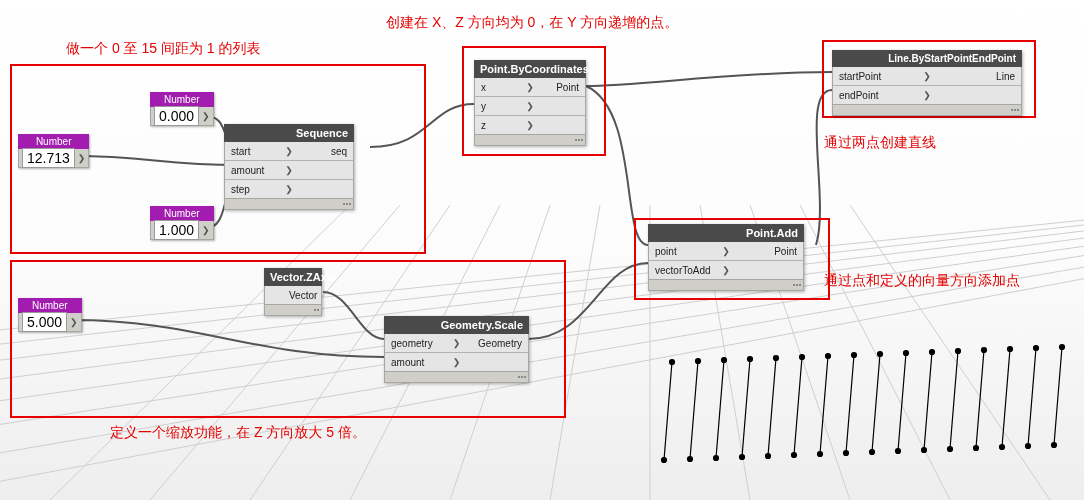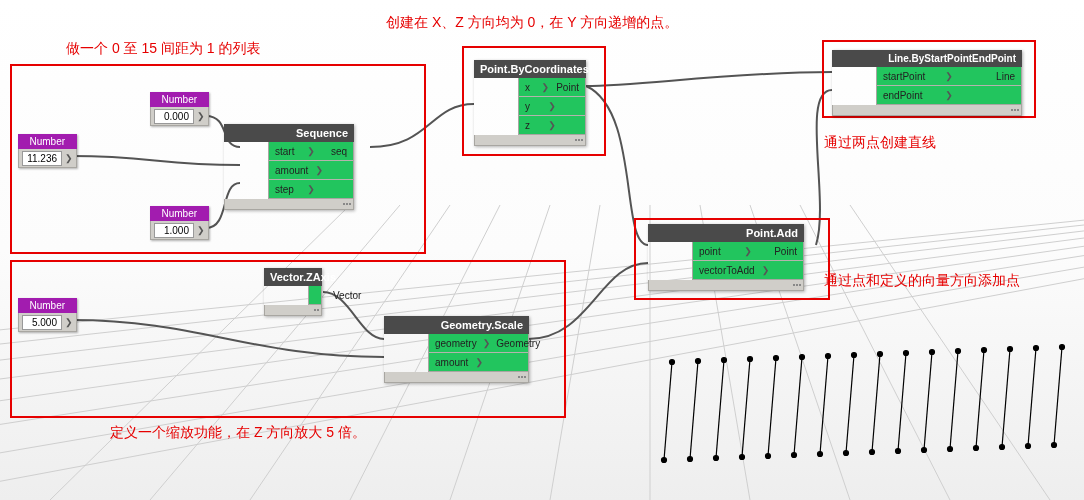--- a/index.html
+++ b/index.html
@@ -6,33 +6,33 @@
   #canvas { position:relative; width:1084px; height:500px; }
   svg.bg { position:absolute; left:0; top:0; }
   svg.wires { position:absolute; left:0; top:0; pointer-events:none; }
   svg.lines3d { position:absolute; left:0; top:0; pointer-events:none; }
 
   .anno { position:absolute; color:#e60000; font-size:14px; white-space:nowrap; }
   .redbox { position:absolute; border:2px solid #e60000; pointer-events:none; }
 
   .node { position:absolute; box-shadow:1px 1px 3px rgba(0,0,0,.3); }
   .node .title { background:#4a4a4a; color:#fff; font-size:11px; font-weight:bold; padding:3px 6px; text-align:right; white-space:nowrap; }
-  .node .body { background:#22c55e; border:1px solid #a8a6a1; border-top:none;margin-left:44px; }
+  .node .body { background:#e5e5e5; border:1px solid #a8a6a1; border-top:none; }
   .row { display:flex; align-items:center; height:18px; font-size:10px; color:#222; }
   .row .lab { padding:0 6px; flex:1; white-space:nowrap; }
   .row .out { text-align:right; padding-right:6px; }
   .chev { display:inline-block; width:10px; text-align:center; color:#555; font-size:9px; }
   .sep { height:1px; background:#b5b3ad; }
   .footer { height:10px; background:#d0cec9; border:1px solid #a8a6a1; border-top:none; display:flex; justify-content:flex-end; align-items:center; padding-right:2px; }
   .footer .dot { width:2px; height:2px; background:#888; margin-left:1px; }
 
   .numnode { position:absolute; box-shadow:1px 1px 2px rgba(0,0,0,.3); }
   .numnode .ntitle { background:#a21caf; color:#fff; font-size:10px; padding:2px 5px; text-align:center; }
   .numnode .nbody { display:flex; align-items:center; background:#d0cec9; border:1px solid #a8a6a1; border-top:none; height:18px; }
-  .numnode .nval { background:#fff; border:1px solid #999; font-size:10px; padding:1px 4px; margin:0 3px; min-width:30px; text-align:right; }
+  .numnode .nval { background:#fff; border:1px solid #999; font-size:14px; padding:1px 4px; margin:0 3px; min-width:30px; text-align:right; }
   .numnode .nchev { font-size:9px; color:#555; padding-right:3px; }
 </style>
 </head>
 <body>
 <div id="canvas">
 
 <svg class="bg" width="1084" height="500">
   <defs>
     <linearGradient id="g1" x1="0" y1="0" x2="0" y2="1">
       <stop offset="0%" stop-color="#ffffff"></stop>
@@ -182,21 +182,21 @@
 <div class="numnode" style="left:150px; top:92px;">
   <div class="ntitle">Number</div>
   <div class="nbody">
         <div class="nval">0.000</div>
         <span class="nchev">❯</span>
       </div>
 </div>
 <div class="numnode" style="left:18px; top:134px;">
   <div class="ntitle">Number</div>
   <div class="nbody">
-        <div class="nval">11.236</div>
+        <div class="nval">12.713</div>
         <span class="nchev">❯</span>
       </div>
 </div>
 <div class="numnode" style="left:150px; top:206px;">
   <div class="ntitle">Number</div>
   <div class="nbody">
         <div class="nval">1.000</div>
         <span class="nchev">❯</span>
       </div>
 </div>

